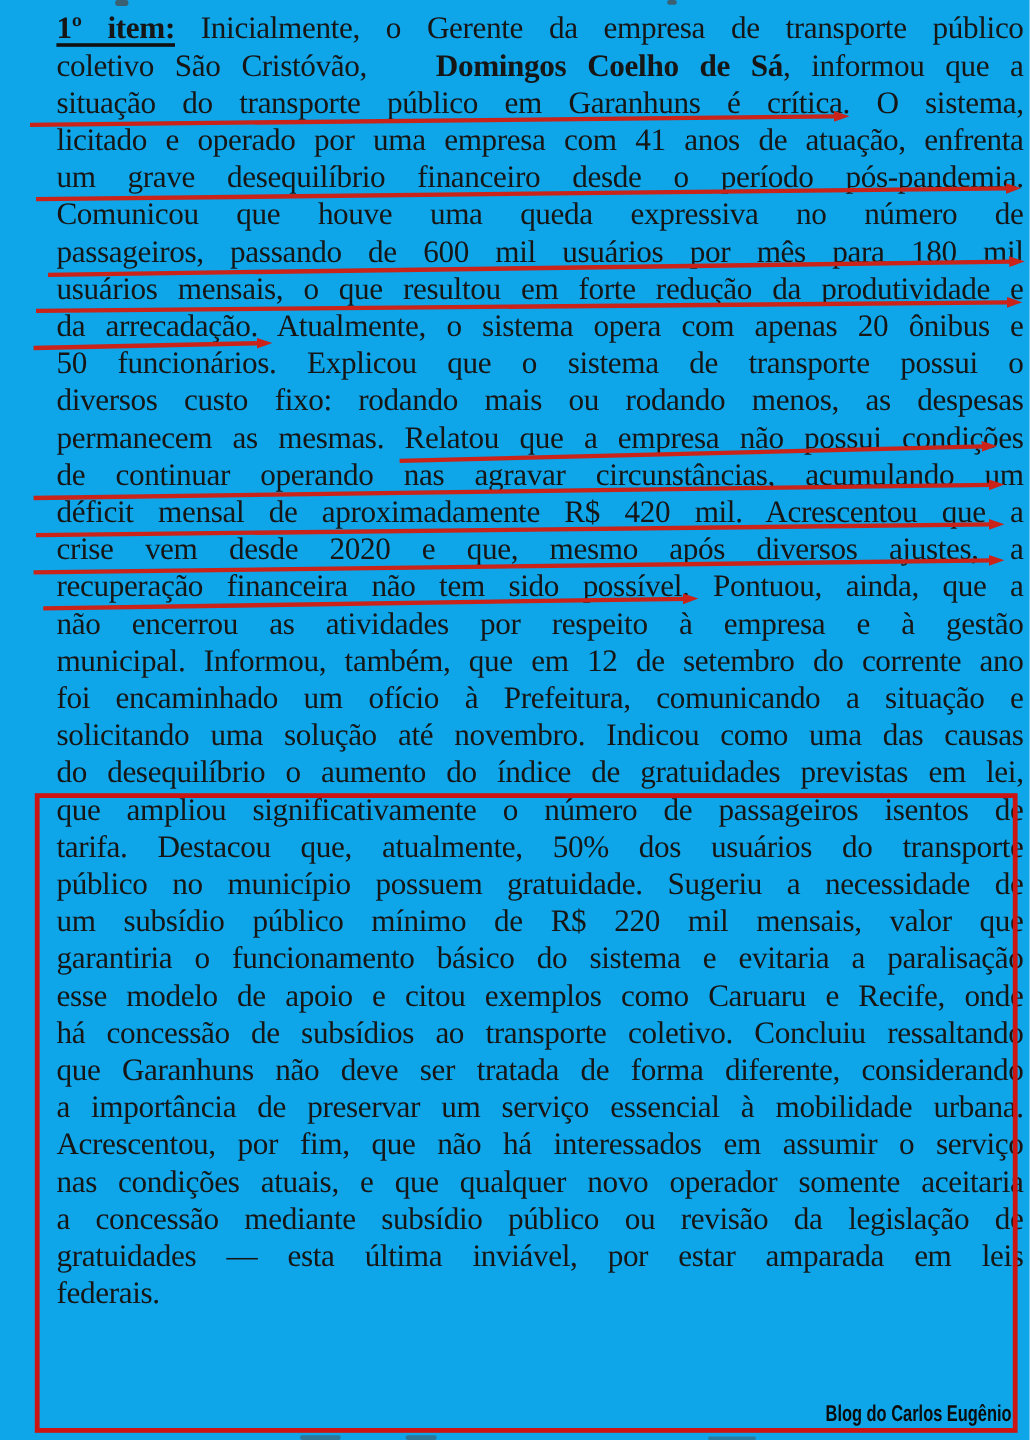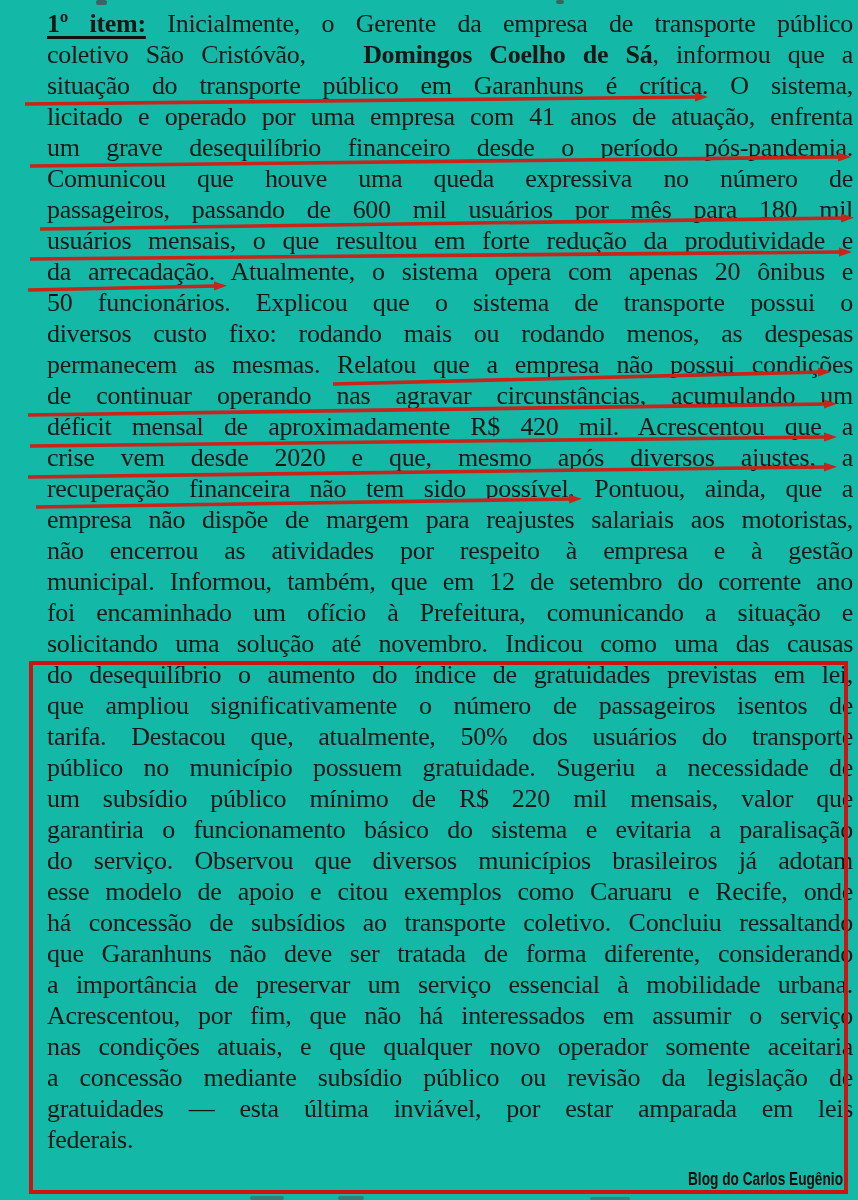--- a/index.html
+++ b/index.html
@@ -6,21 +6,21 @@
   body {
     width: 858px; height: 1200px;
     background: #ffffff;
     overflow: hidden;
     position: relative;
     font-family: "Liberation Serif", "DejaVu Serif", serif;
   }
   .page {
     position: absolute; left: 0; top: 0;
     width: 858px; height: 1200px;
-    background: #14b8a6;
+    background: #0ea5e9;
   }
   .text-block {
     position: absolute;
     left: 47px; top: 8px; width: 806px;
     color: #161616;
   }
   .line {
     height: 31px;
     line-height: 31px;
     font-size: 26px;
@@ -86,32 +86,30 @@
       <div class="line"><span class="seg-n">passageiros, passando de 600 mil usuários por mês para 180 mil</span></div>
       <div class="line"><span class="seg-n">usuários mensais, o que resultou em forte redução da produtividade e</span></div>
       <div class="line"><span class="seg-n">da arrecadação. Atualmente, o sistema opera com apenas 20 ônibus e</span></div>
       <div class="line"><span class="seg-n">50 funcionários. Explicou que o sistema de transporte possui o</span></div>
       <div class="line"><span class="seg-n">diversos custo fixo: rodando mais ou rodando menos, as despesas</span></div>
       <div class="line"><span class="seg-n">permanecem as mesmas. Relatou que a empresa não possui condições</span></div>
       <div class="line"><span class="seg-n">de continuar operando nas agravar circunstâncias, acumulando um</span></div>
       <div class="line"><span class="seg-n">déficit mensal de aproximadamente R$ 420 mil. Acrescentou que a</span></div>
       <div class="line"><span class="seg-n">crise vem desde 2020 e que, mesmo após diversos ajustes, a</span></div>
       <div class="line"><span class="seg-n">recuperação financeira não tem sido possível. Pontuou, ainda, que a</span></div>
-      <div class="line"><span class="seg-n">empresa não dispõe de margem para reajustes salariais aos motoristas,</span></div>
       <div class="line"><span class="seg-n">não encerrou as atividades por respeito à empresa e à gestão</span></div>
       <div class="line"><span class="seg-n">municipal. Informou, também, que em 12 de setembro do corrente ano</span></div>
       <div class="line"><span class="seg-n">foi encaminhado um ofício à Prefeitura, comunicando a situação e</span></div>
       <div class="line"><span class="seg-n">solicitando uma solução até novembro. Indicou como uma das causas</span></div>
       <div class="line"><span class="seg-n">do desequilíbrio o aumento do índice de gratuidades previstas em lei,</span></div>
       <div class="line"><span class="seg-n">que ampliou significativamente o número de passageiros isentos de</span></div>
       <div class="line"><span class="seg-n">tarifa. Destacou que, atualmente, 50% dos usuários do transporte</span></div>
       <div class="line"><span class="seg-n">público no município possuem gratuidade. Sugeriu a necessidade de</span></div>
       <div class="line"><span class="seg-n">um subsídio público mínimo de R$ 220 mil mensais, valor que</span></div>
       <div class="line"><span class="seg-n">garantiria o funcionamento básico do sistema e evitaria a paralisação</span></div>
-      <div class="line"><span class="seg-n">do serviço. Observou que diversos municípios brasileiros já adotam</span></div>
       <div class="line"><span class="seg-n">esse modelo de apoio e citou exemplos como Caruaru e Recife, onde</span></div>
       <div class="line"><span class="seg-n">há concessão de subsídios ao transporte coletivo. Concluiu ressaltando</span></div>
       <div class="line"><span class="seg-n">que Garanhuns não deve ser tratada de forma diferente, considerando</span></div>
       <div class="line"><span class="seg-n">a importância de preservar um serviço essencial à mobilidade urbana.</span></div>
       <div class="line"><span class="seg-n">Acrescentou, por fim, que não há interessados em assumir o serviço</span></div>
       <div class="line"><span class="seg-n">nas condições atuais, e que qualquer novo operador somente aceitaria</span></div>
       <div class="line"><span class="seg-n">a concessão mediante subsídio público ou revisão da legislação de</span></div>
       <div class="line"><span class="seg-n">gratuidades — esta última inviável, por estar amparada em leis</span></div>
       <div class="line last"><span class="seg-n">federais.</span></div>
     </div>

